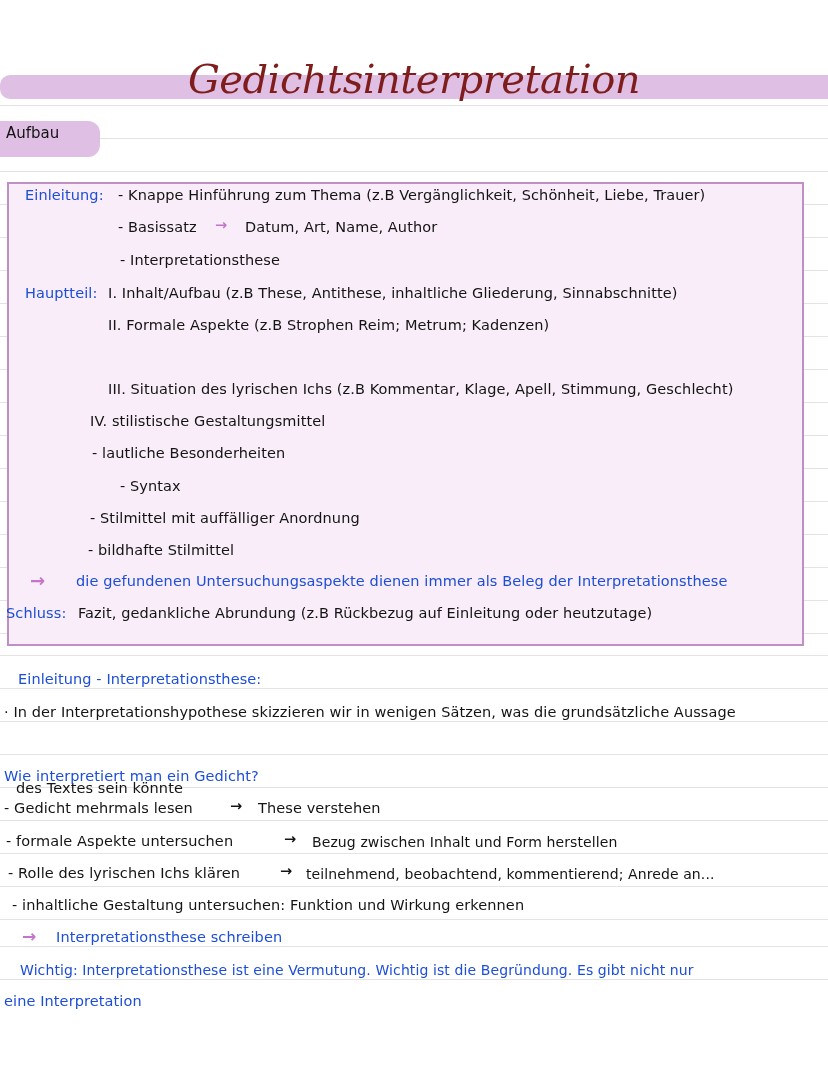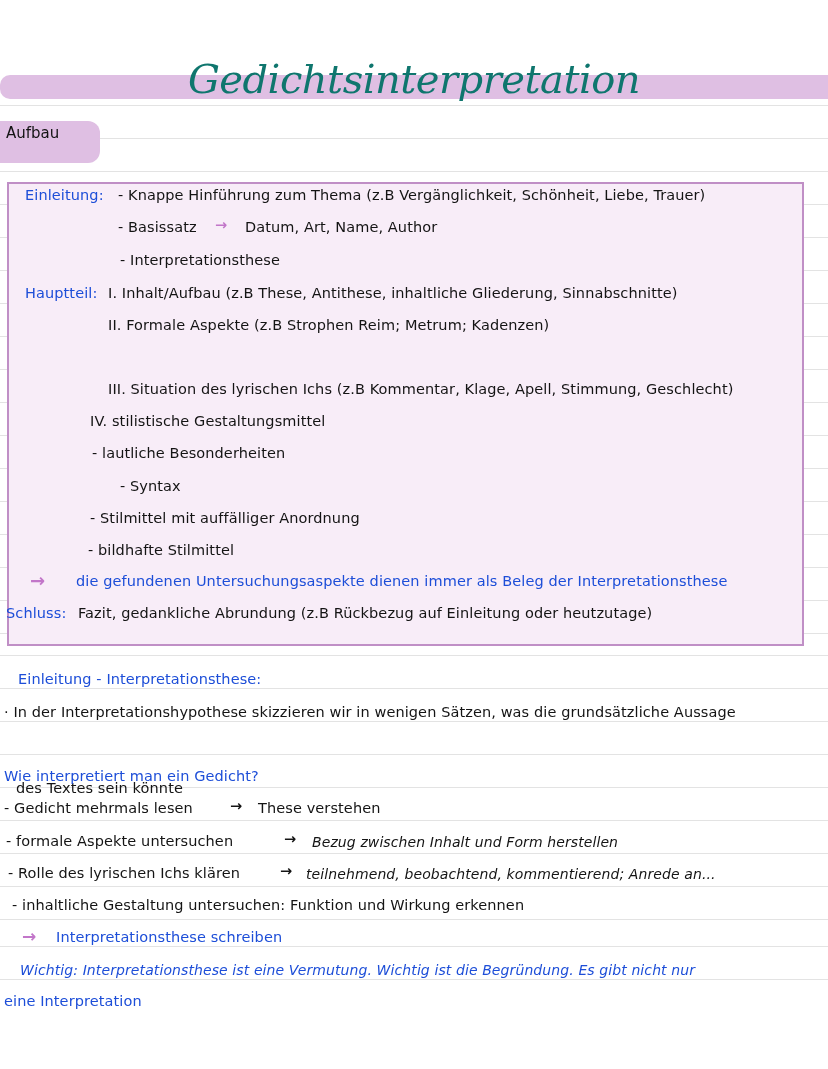--- a/index.html
+++ b/index.html
@@ -12,37 +12,37 @@
     .rule {
       position: absolute; left: 0; width: 828px; height: 1px; background: #e3e3e3;
     }
     .title-band {
       position: absolute; left: 0; top: 75px; width: 828px; height: 24px;
       background: #dfbfe3; border-radius: 10px 0 0 10px;
     }
     .title {
       position: absolute; left: 0; width: 828px; top: 56px; text-align: center;
       font-family: "DejaVu Serif", serif; font-style: italic; font-size: 40px;
-      color: #0f766e; letter-spacing: -0.5px;
+      color: #7f1d1d; letter-spacing: -0.5px;
     }
     .chip {
-      position: absolute; left: 0; top: 121px; width: 100px; height: 42px;
+      position: absolute; left: 0; top: 121px; width: 100px; height: 36px;
       background: #dfbfe3; border-radius: 0 12px 12px 0;
       font-size: 15px; line-height: 24px; padding-left: 6px; box-sizing: border-box;
     }
     .box {
       position: absolute; left: 7px; top: 182px; width: 797px; height: 464px;
       background: #f8edf8; border: 2px solid #c08fc6; box-sizing: border-box;
     }
     .line {
       position: absolute; font-size: 14.5px; white-space: nowrap; letter-spacing: 0.1px;
     }
     .purple { color: #1d4ed8; }
     .arrow { color: #c276c9; font-weight: bold; }
-    .small { font-size: 14px; font-style: italic; }
+    .small { font-size: 14px; }
   </style>
 </head>
 <body>
 
 <div>
   <div class="rule" style="top:105px"></div>
   <div class="rule" style="top:138px"></div>
   <div class="rule" style="top:171px"></div>
   <div class="rule" style="top:204px"></div>
   <div class="rule" style="top:237px"></div>

